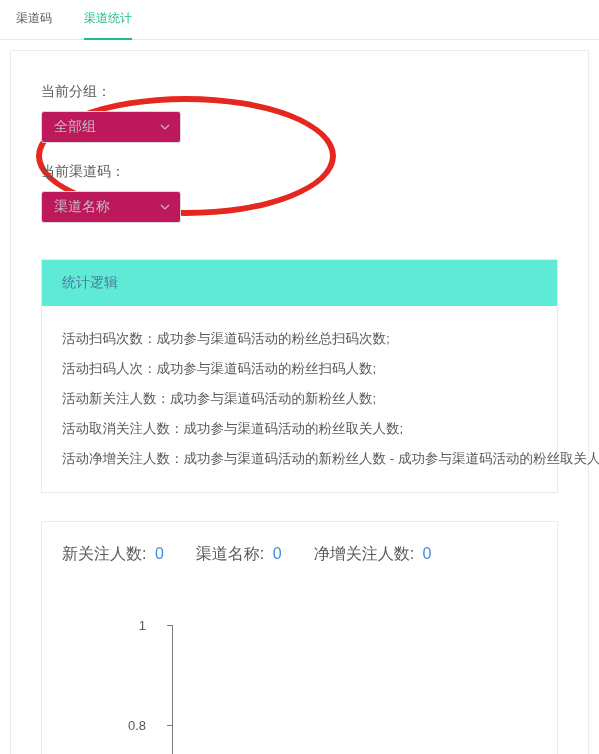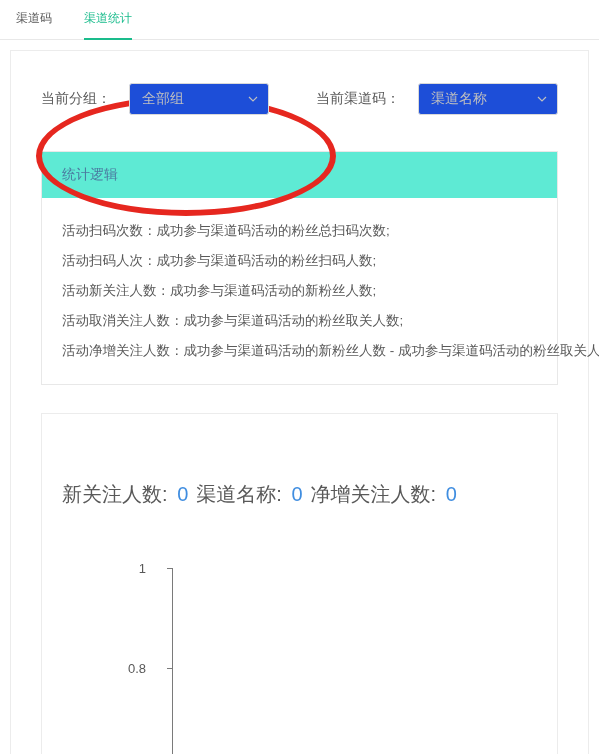--- a/index.html
+++ b/index.html
@@ -38,41 +38,42 @@
   .page {
     padding: 10px;
   }
   .card {
     border: 1px solid #ececec;
     padding: 32px 30px 30px 30px;
     position: relative;
   }
   .filters {
     display: flex;
-    align-items: center;
-    gap: 18px;
+    align-items: flex-start;
+    gap: 10px;
     margin-bottom: 36px;
     position: relative;
     z-index: 2;
+    flex-direction: column;
   }
   .flt-label {
     color: #595959;
     white-space: nowrap;
   }
   .select {
     display: inline-flex;
     align-items: center;
     justify-content: space-between;
     border: 1px solid #d9d9d9;
     border-radius: 3px;
     height: 32px;
     padding: 0 28px 0 12px;
     min-width: 140px;
     color: #bfbfbf;
-    background: #1d4ed8;
+    background: #be185d;
     position: relative;
     cursor: pointer;
   }
   .select .arrow {
     position: absolute;
     right: 10px;
     top: 50%;
     transform: translateY(-50%);
     width: 10px;
     height: 10px;
@@ -109,26 +110,25 @@
     padding: 6px 0;
     white-space: nowrap;
   }
   .chart-card {
     margin-top: 28px;
     border: 1px solid #ececec;
     padding: 22px 20px 10px 20px;
   }
   .legend {
     display: flex;
-    gap: 8px;
-    color: #595959;
-    font-size: 20px;
+    gap: 32px;
+    color: #595959;
+    font-size: 16px;
     margin-bottom: 60px;
     white-space: nowrap;
-    margin-top: 45px;
   }
   .legend .pair .v { color: #3f8de0; margin-left: 4px; }
   .chart {
     position: relative;
     height: 200px;
     margin-left: 90px;
   }
   .yaxis {
     position: absolute;
     left: 20px;

